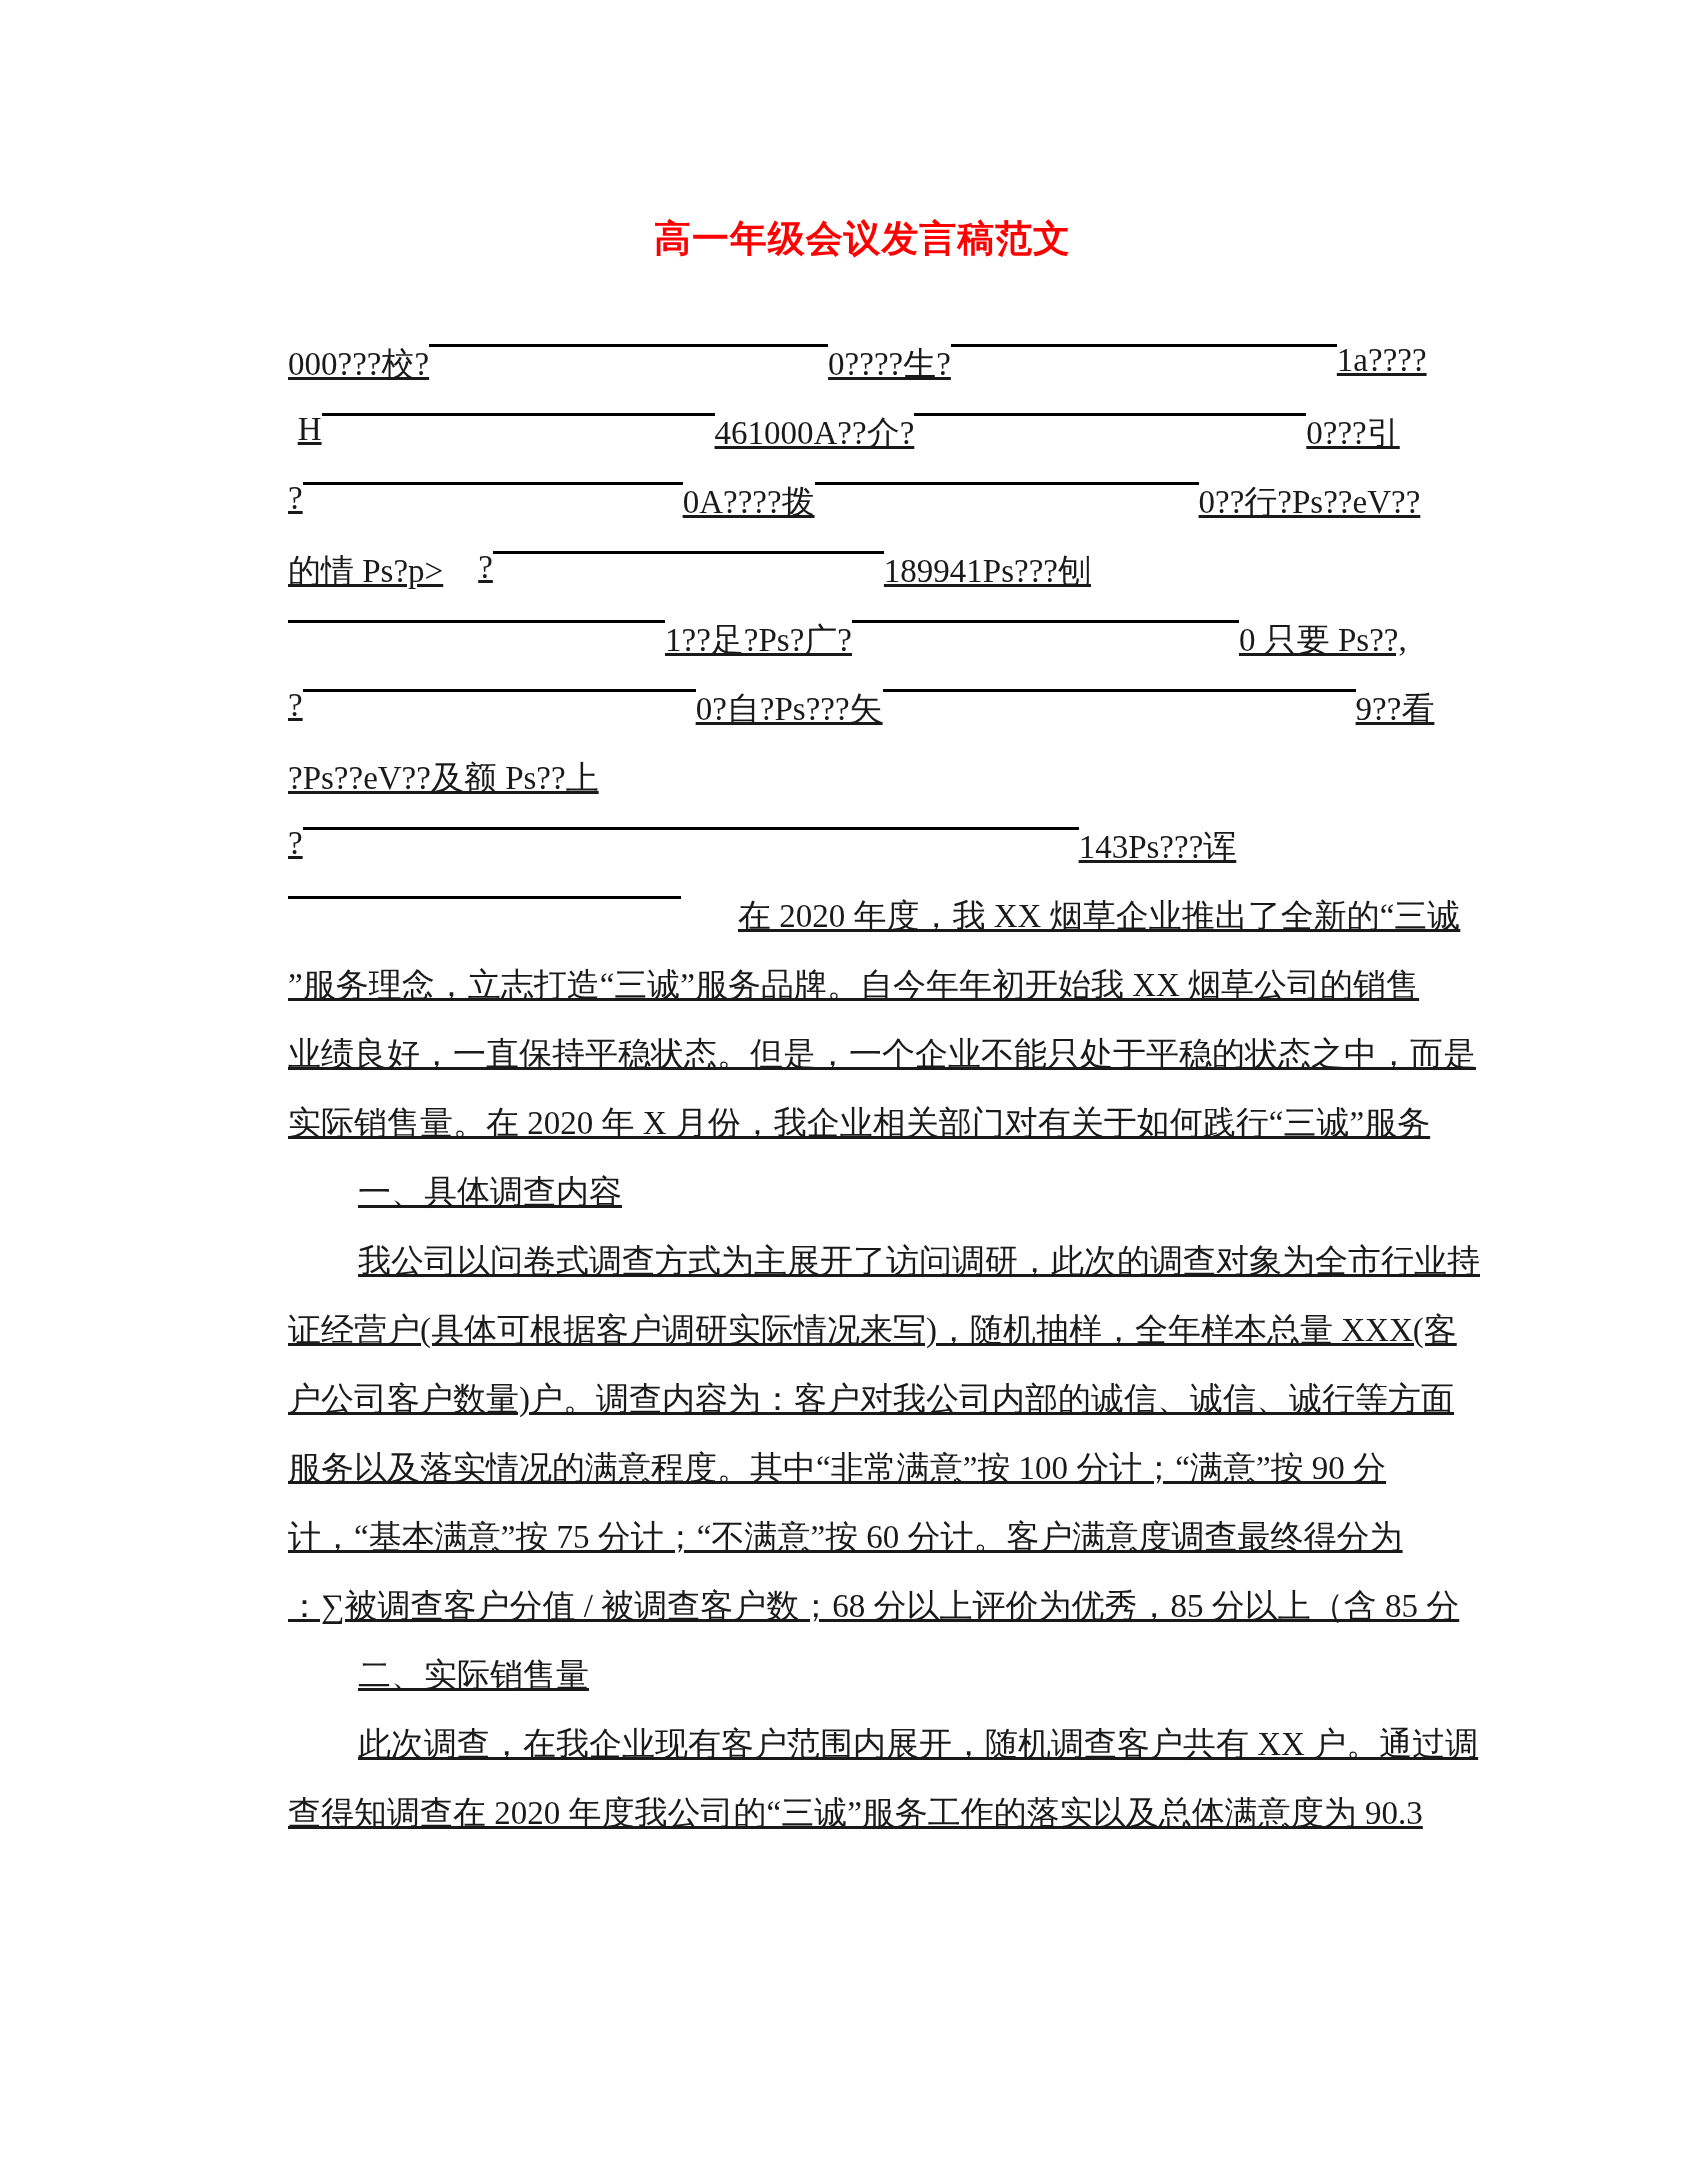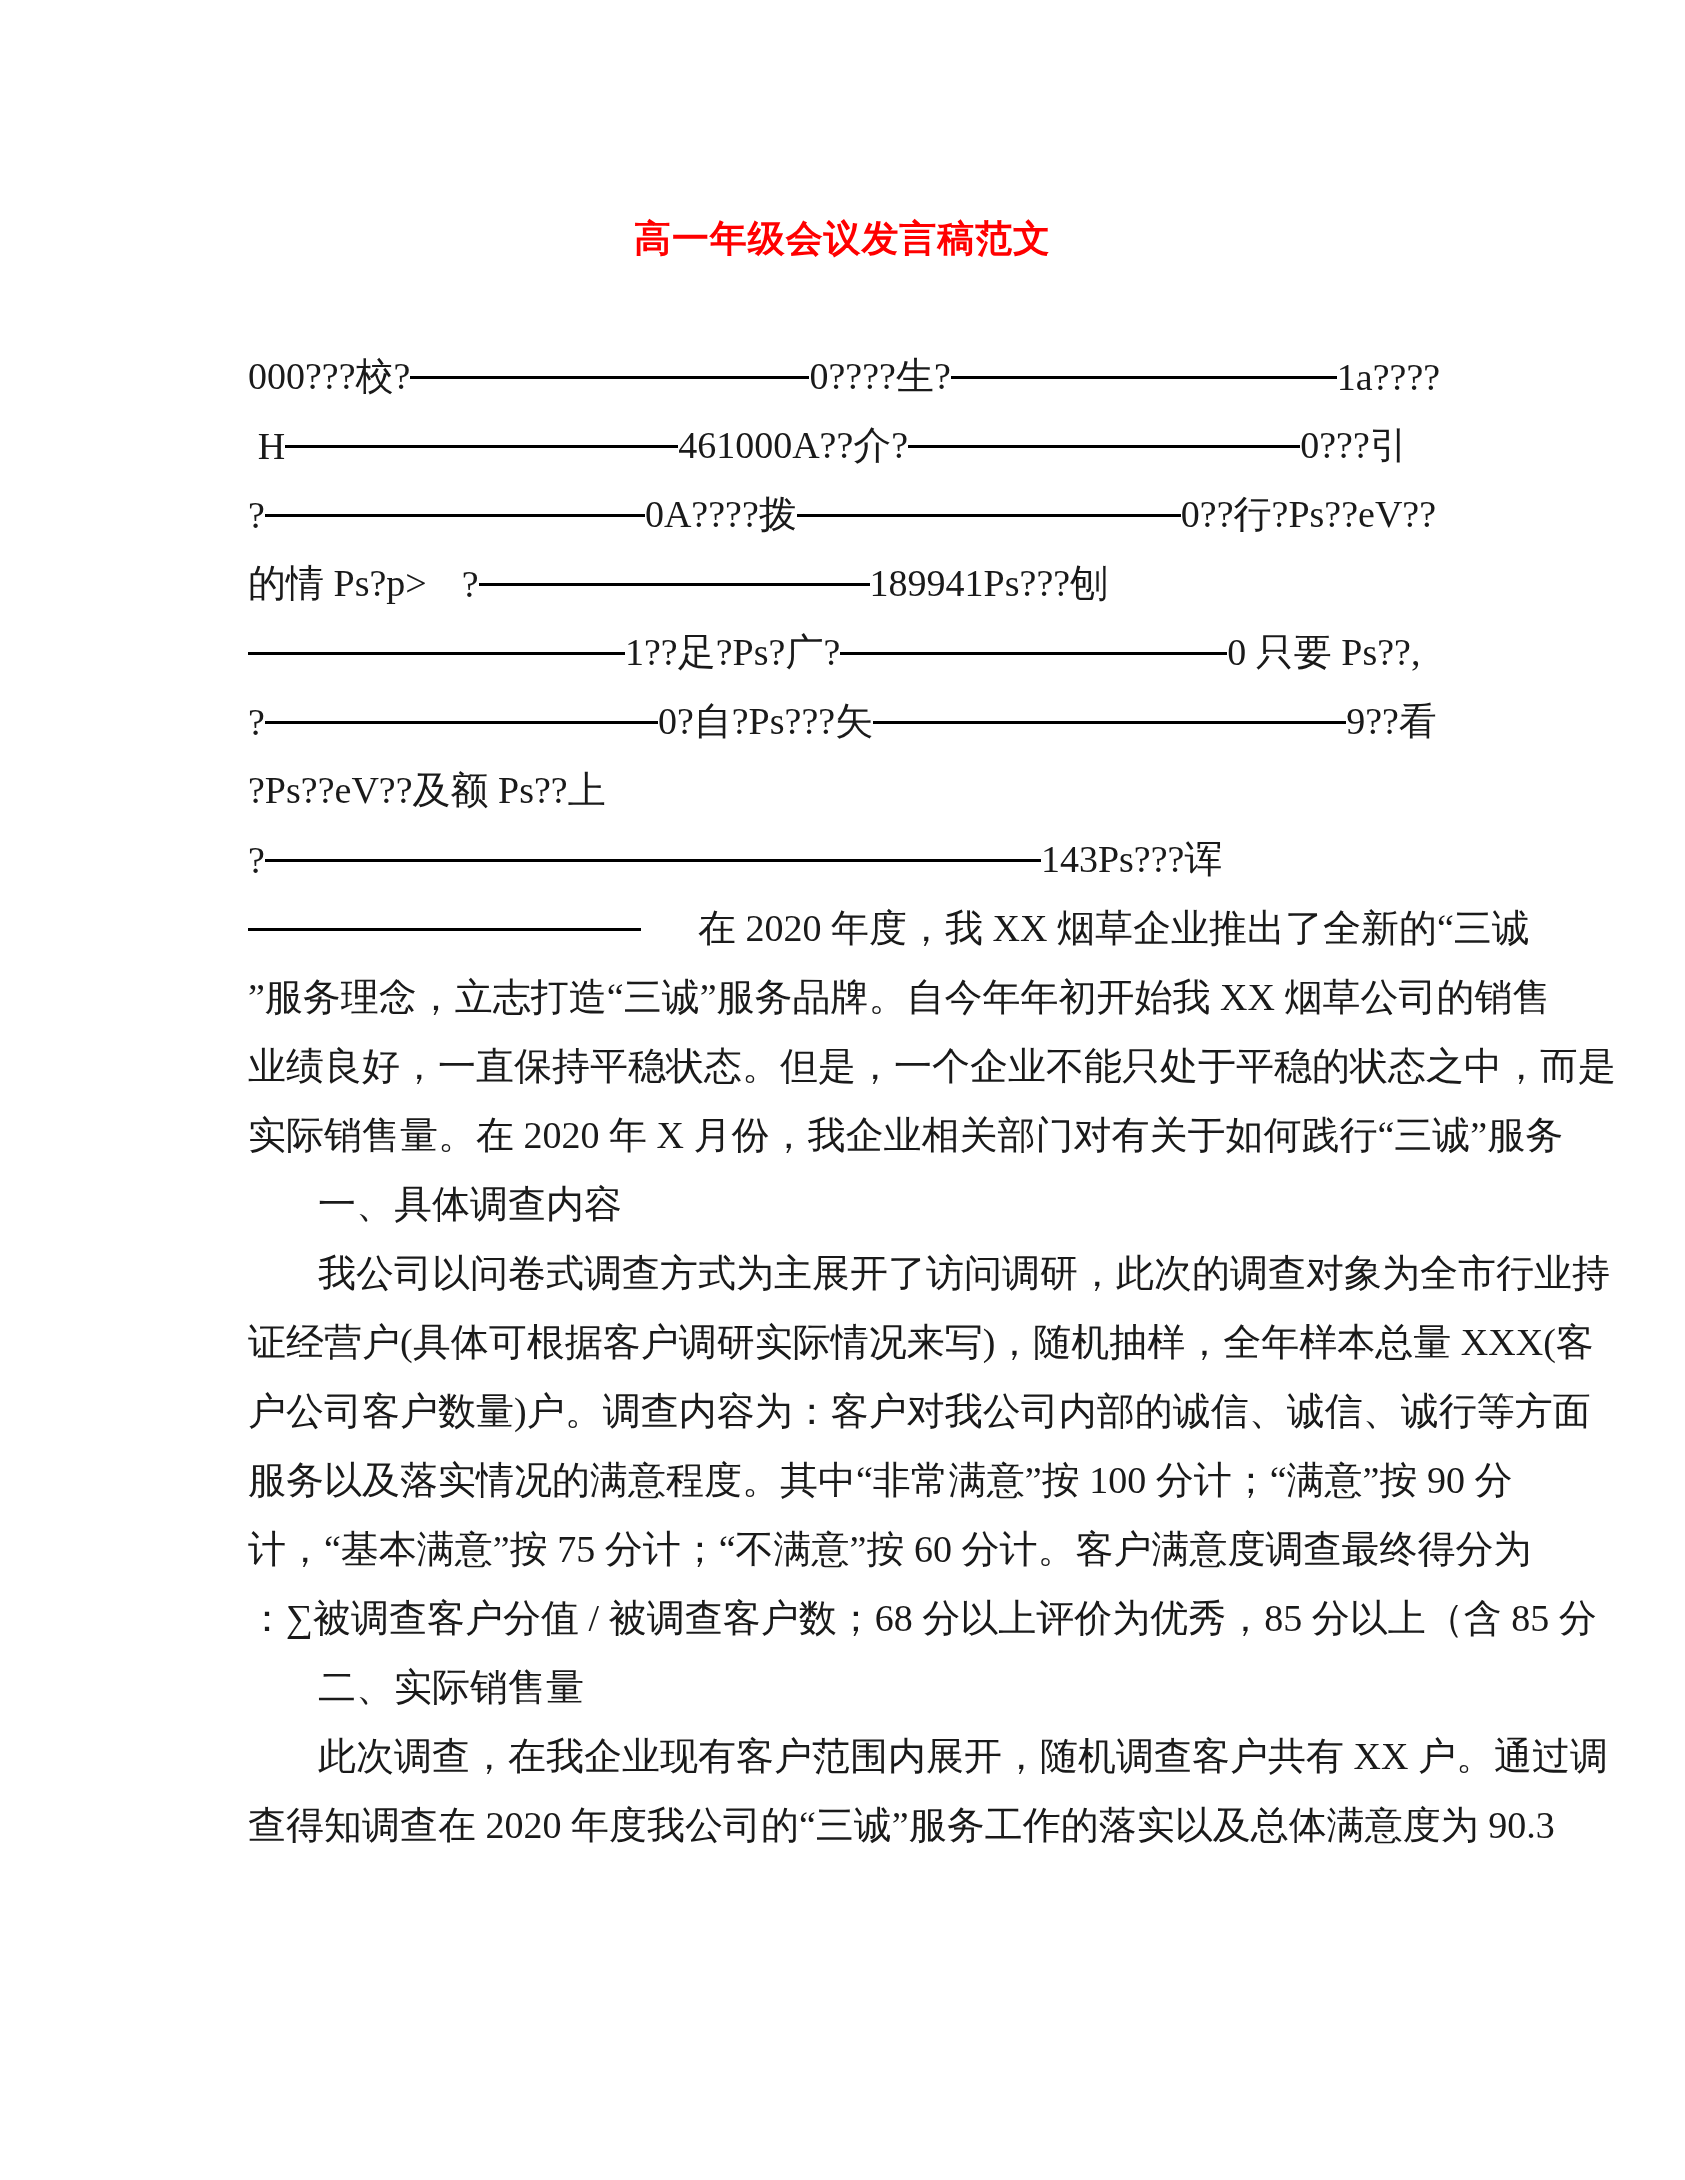--- a/index.html
+++ b/index.html
@@ -12,20 +12,21 @@
     width: 1685px;
     height: 2180px;
     font-family: "Liberation Serif", "DejaVu Serif", serif;
     color: #1a1a1a;
   }
   .page {
     width: 1685px;
     height: 2180px;
     padding-top: 204px;
     box-sizing: border-box;
+    padding-left: 40px;
   }
   .doc-title {
     margin: 0;
     width: 100%;
     height: 69px;
     line-height: 69px;
     text-align: center;
     font-size: 37px;
     font-weight: bold;
     letter-spacing: 0.9px;
@@ -33,24 +34,24 @@
   .blank-line {
     height: 69px;
   }
   .content {
     padding-left: 248px;
     padding-right: 167px;
   }
   .line {
     height: 69px;
     display: flex;
-    align-items: center;
-    font-size: 38px;
+    font-size: 33px;
     white-space: nowrap;
     box-sizing: border-box;
+    text-decoration: underline;
   }
   .seg-text {
     display: inline-block;
     flex: 0 0 auto;
   }
   .seg-rule {
     display: inline-block;
     flex: 0 0 auto;
     height: 3.5px;
     background: #000000;

